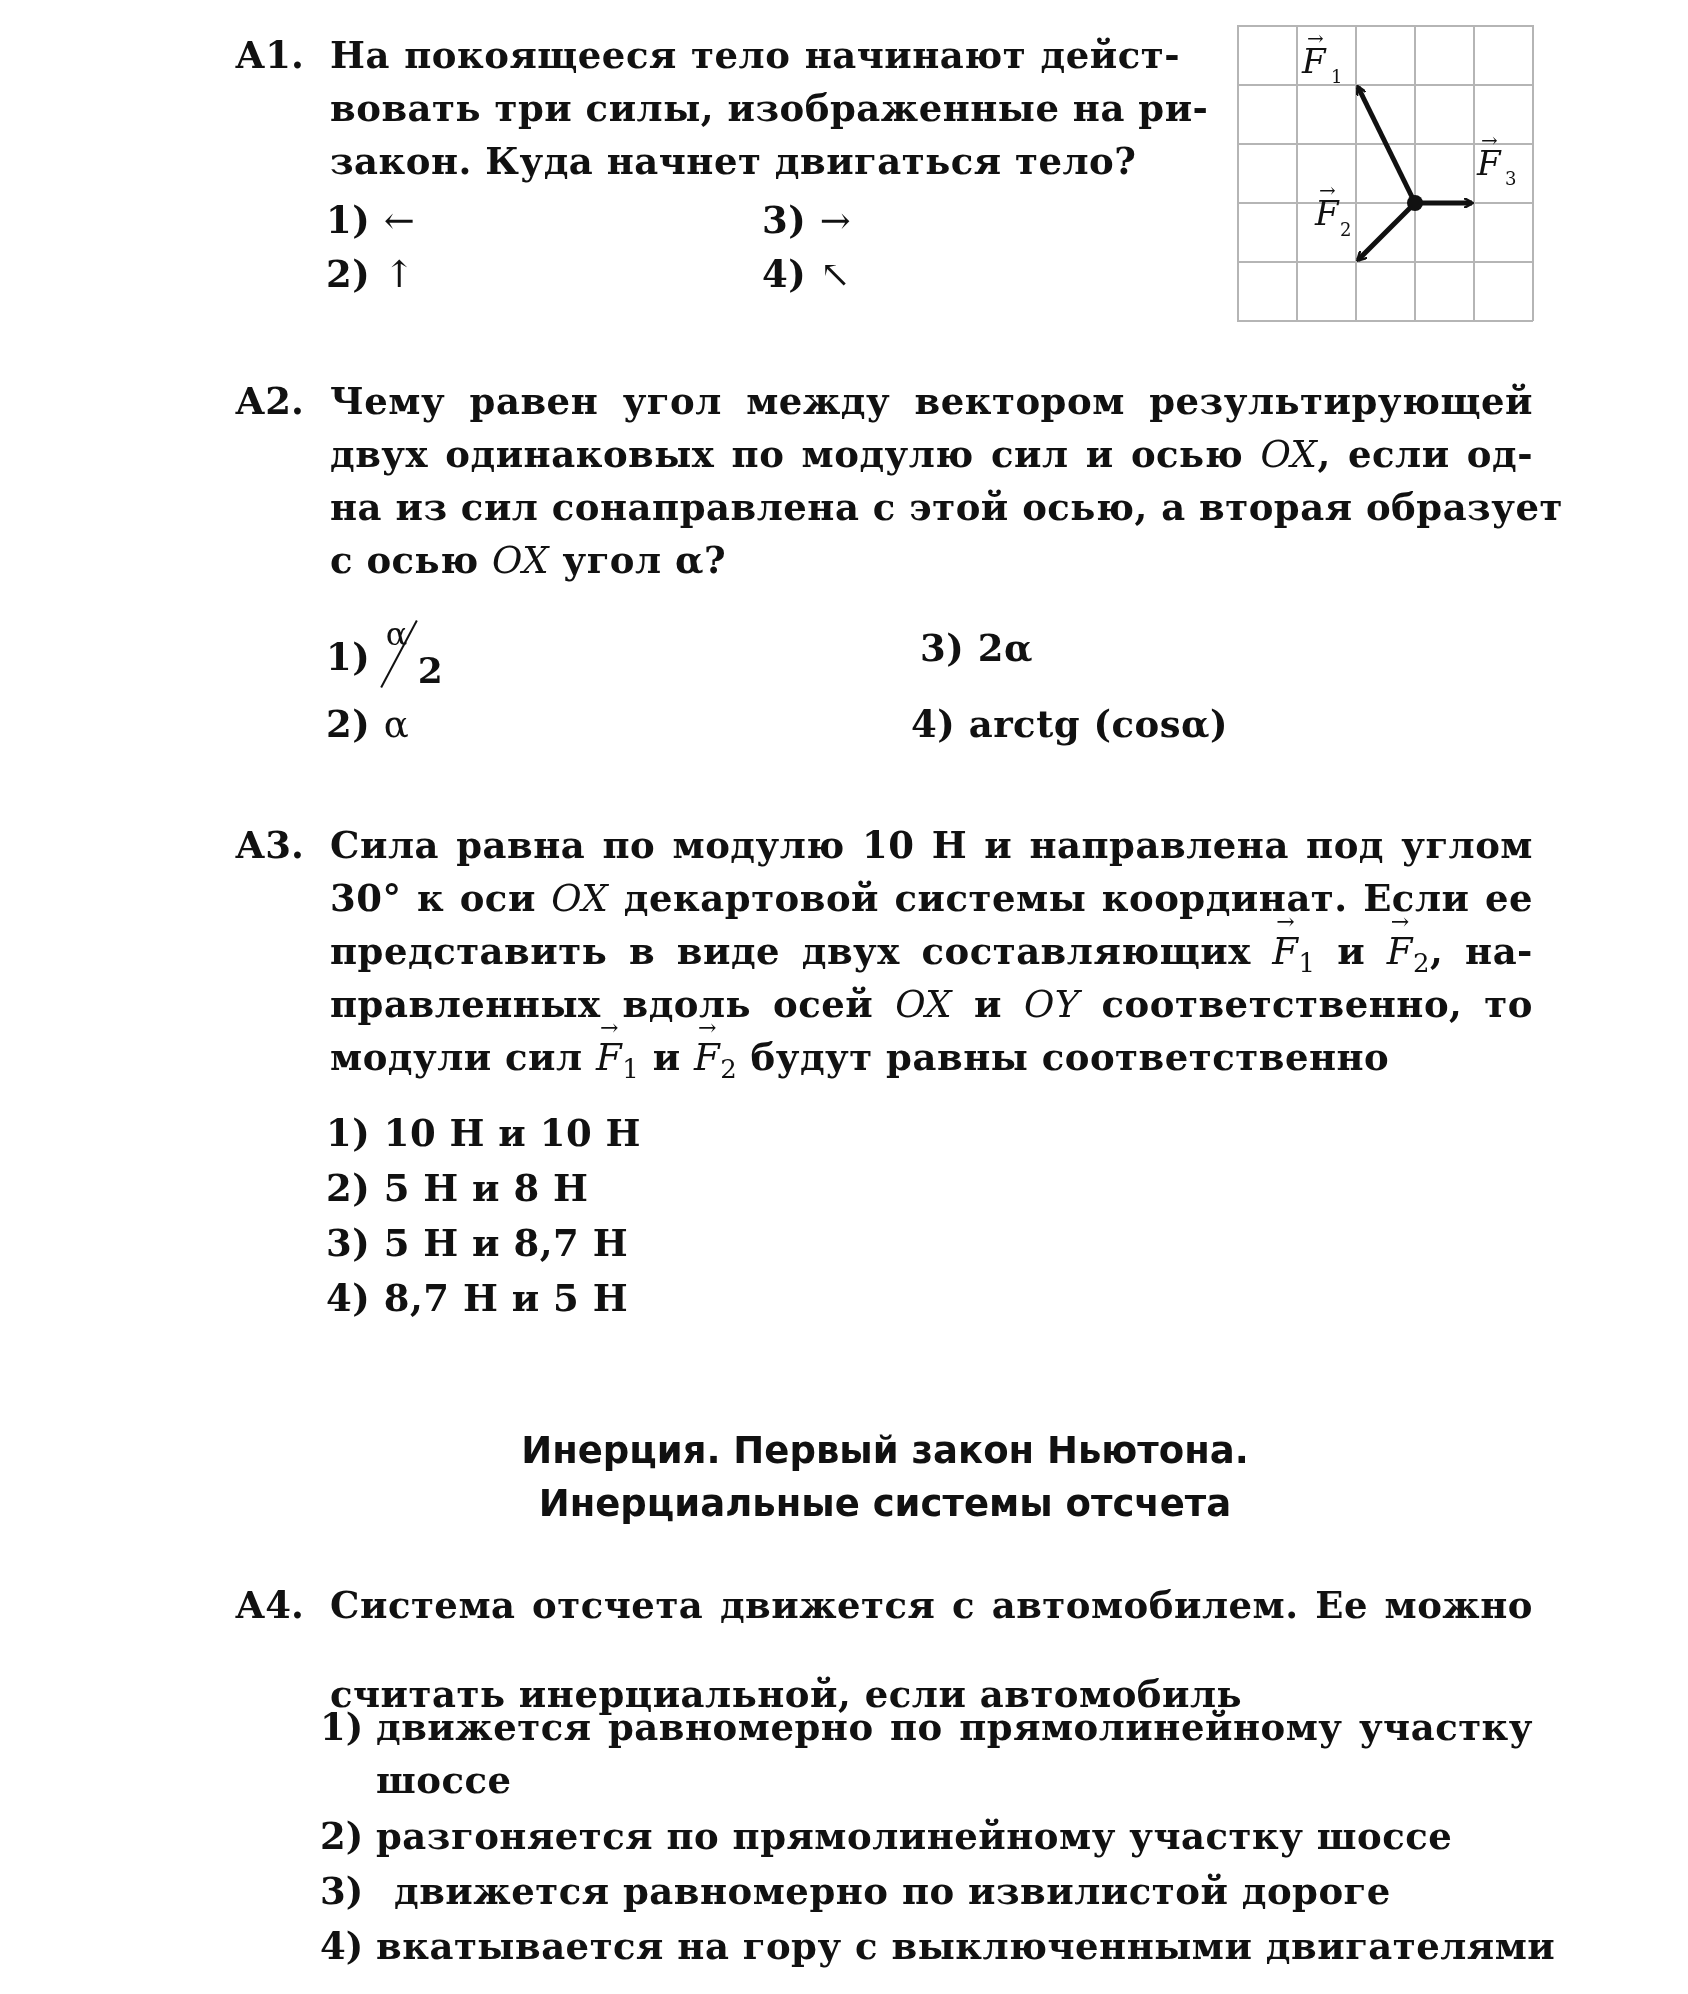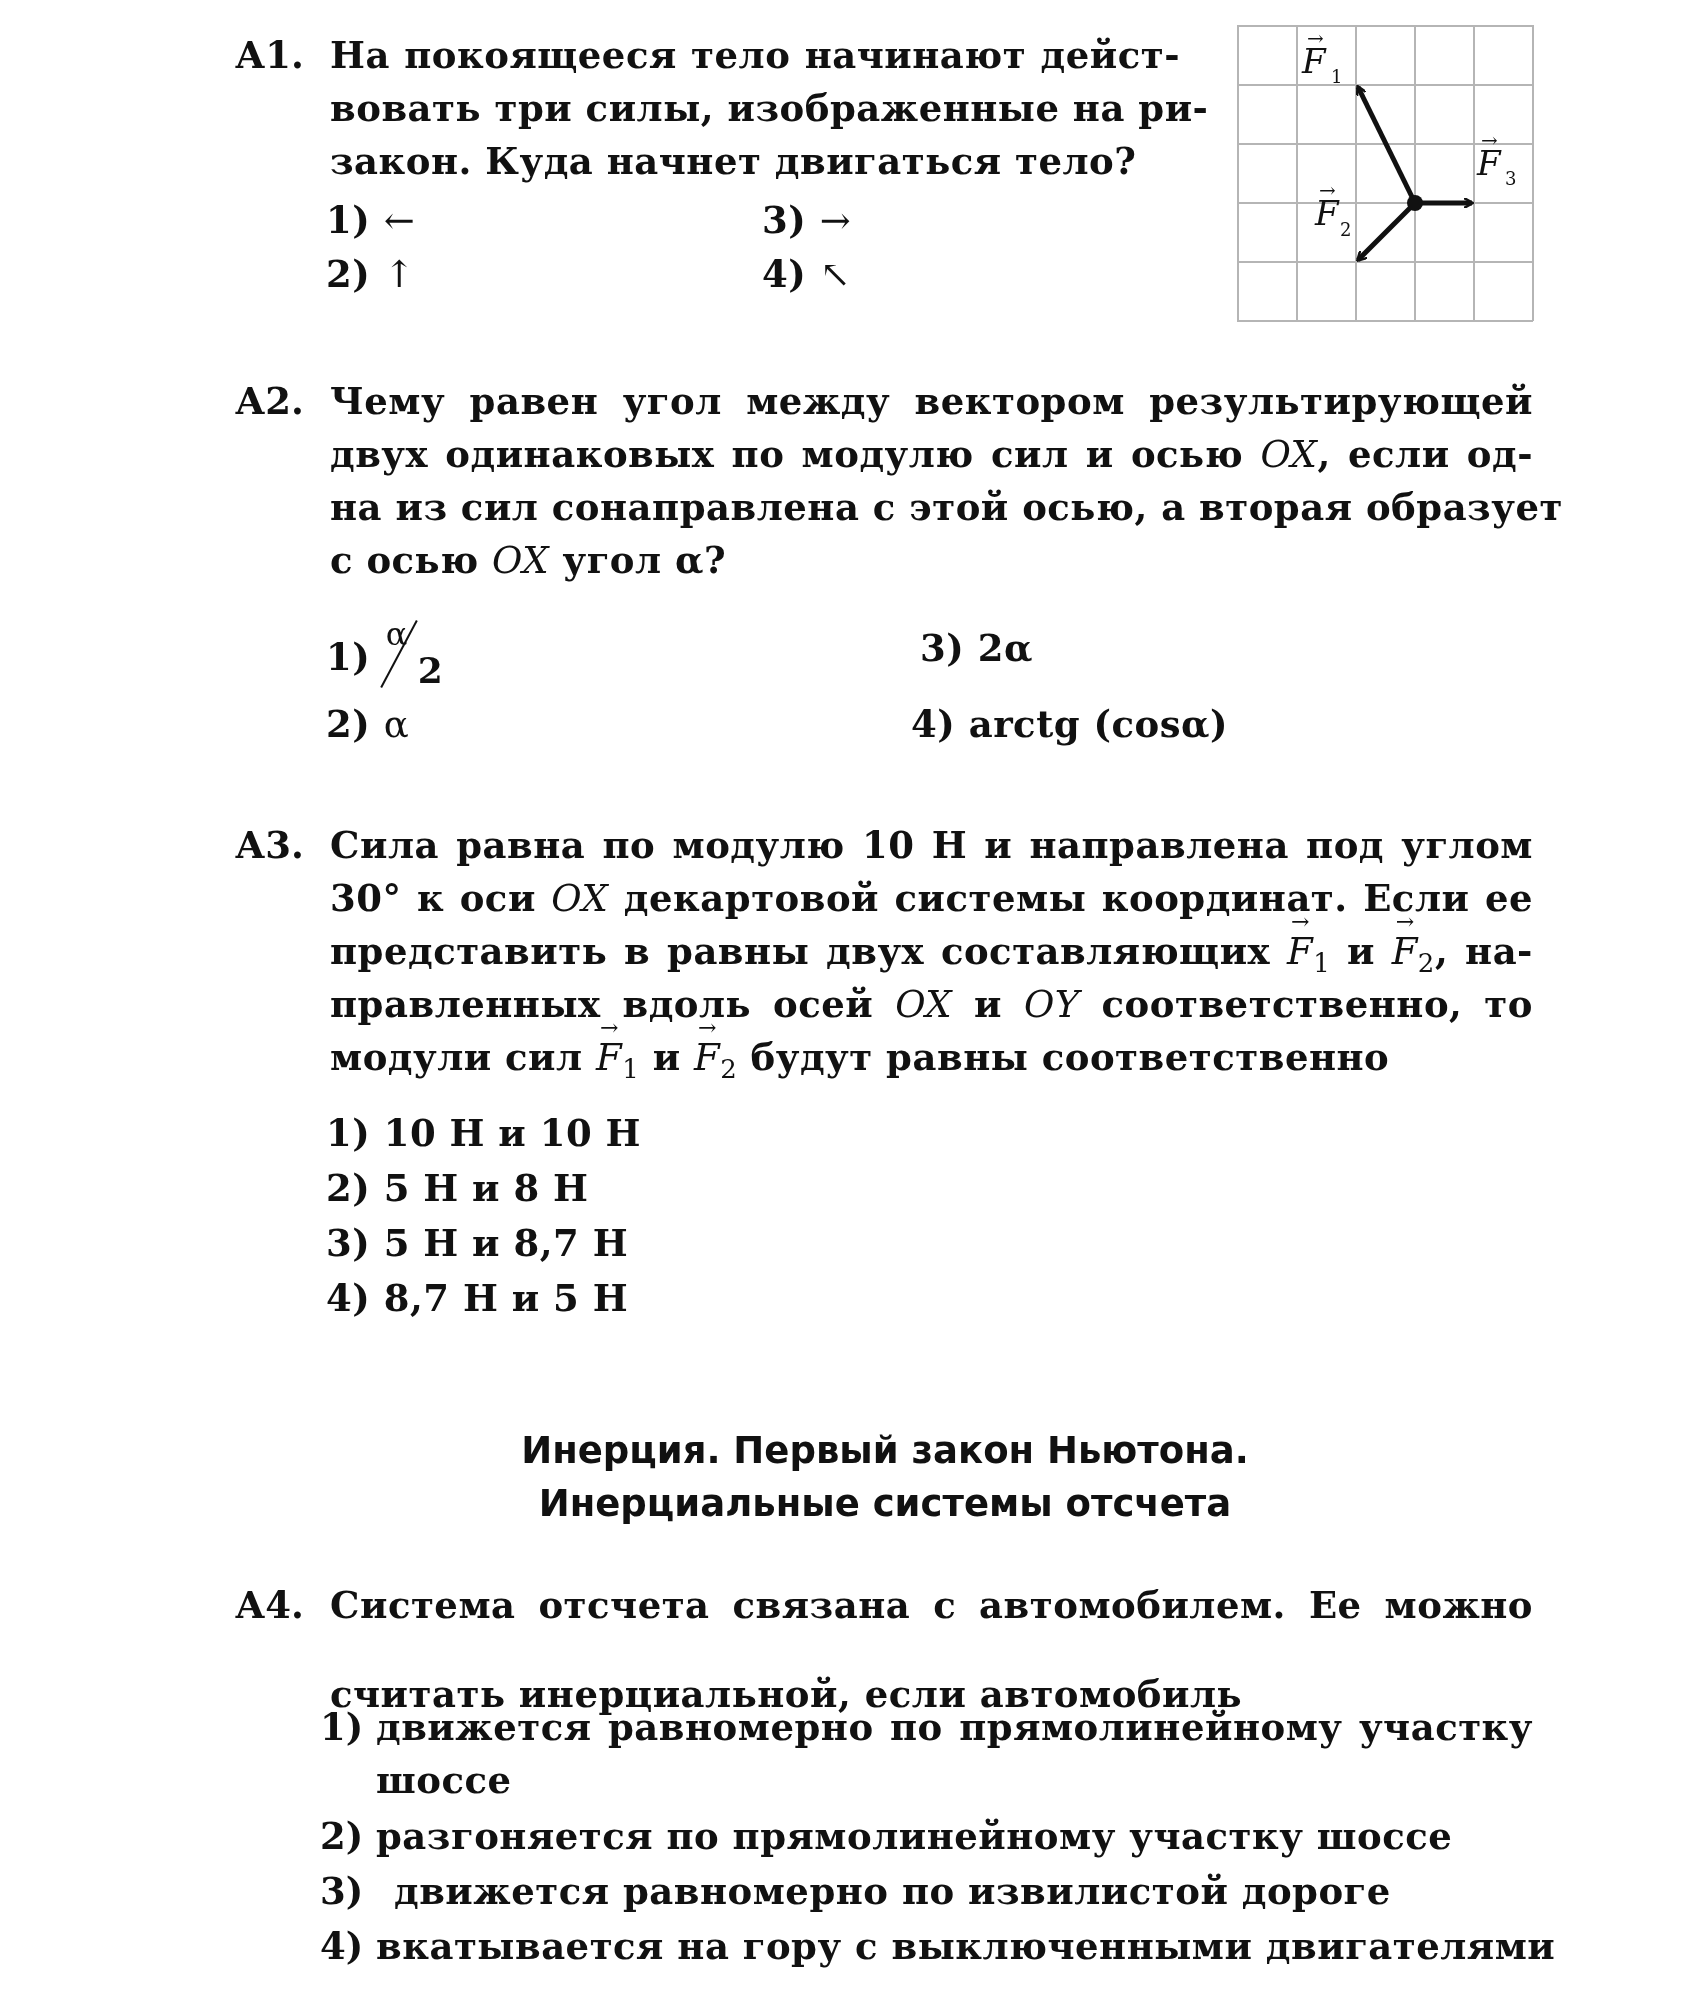--- a/index.html
+++ b/index.html
@@ -115,21 +115,21 @@
   </div>
 </div>
 
 <div>
   <div class="num" style="left:235px; top:827px;">А3.</div>
   <div class="line just" style="left:330px; top:827px; width:1203px;">Сила равна по модулю 10 Н и направлена под углом</div>
   <div class="line just" style="left:330px; top:880px; width:1203px;">
     <span>30° к оси </span><i class="m">OX</i><span> декартовой системы координат. Если ее</span>
   </div>
   <div class="line just" style="left:330px; top:933px; width:1203px;">
-    <span>представить в равны двух составляющих </span><span class="vec"><span>F</span><sub>1</sub></span><span> и </span><span class="vec"><span>F</span><sub>2</sub></span><span>, на-</span>
+    <span>представить в виде двух составляющих </span><span class="vec"><span>F</span><sub>1</sub></span><span> и </span><span class="vec"><span>F</span><sub>2</sub></span><span>, на-</span>
   </div>
   <div class="line just" style="left:330px; top:986px; width:1203px;">
     <span>правленных вдоль осей </span><i class="m">OX</i><span> и </span><i class="m">OY</i><span> соответственно, то</span>
   </div>
   <div class="line" style="left:330px; top:1039px;">
     <span>модули сил </span><span class="vec"><span>F</span><sub>1</sub></span><span> и </span><span class="vec"><span>F</span><sub>2</sub></span><span> будут равны соответственно</span>
   </div>
 
   <div class="line" style="left:326px; top:1115px;">
     <span>1)</span> <span>10 Н и 10 Н</span>
@@ -143,21 +143,21 @@
   <div class="line" style="left:326px; top:1280px;">
     <span>4)</span> <span>8,7 Н и 5 Н</span>
   </div>
 </div>
 
 <div class="heading" style="top:1432px;">Инерция. Первый закон Ньютона.</div>
 <div class="heading" style="top:1485px;">Инерциальные системы отсчета</div>
 
 <div>
   <div class="num" style="left:235px; top:1587px;">А4.</div>
-  <div class="line just" style="left:330px; top:1587px; width:1203px;">Система отсчета связана с автомобилем. Ее можно</div>
+  <div class="line just" style="left:330px; top:1587px; width:1203px;">Система отсчета движется с автомобилем. Ее можно</div>
   <div class="line" style="left:330px; top:1640px;margin-top:36px;">считать инерциальной, если автомобиль</div>
 
   <div>
     <div class="num" style="left:320px; top:1709px;">1)</div>
     <div class="line just" style="left:376px; top:1709px; width:1157px;">движется равномерно по прямолинейному участку</div>
     <div class="line" style="left:376px; top:1762px;">шоссе</div>
   </div>
   <div>
     <div class="num" style="left:320px; top:1818px;">2)</div>
     <div class="line" style="left:376px; top:1818px;">разгоняется по прямолинейному участку шоссе</div>

